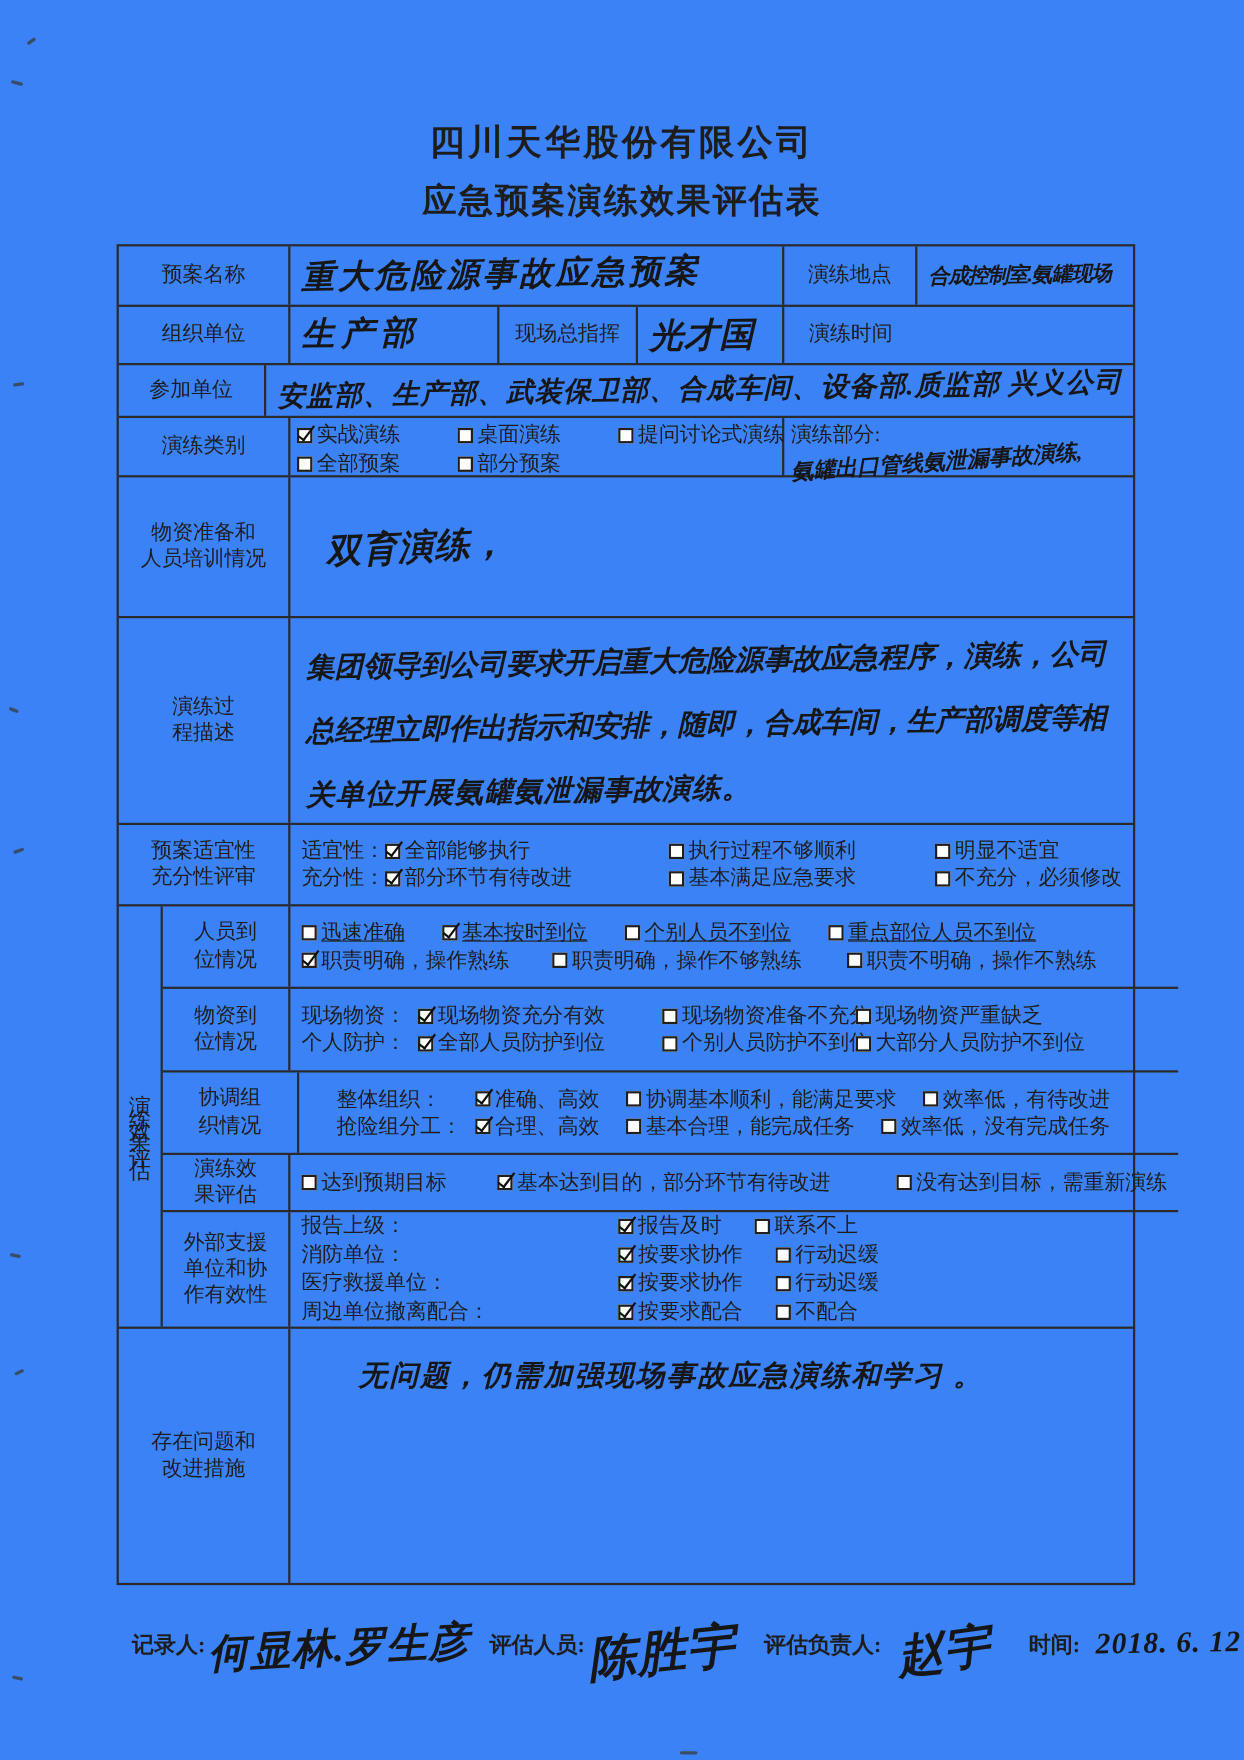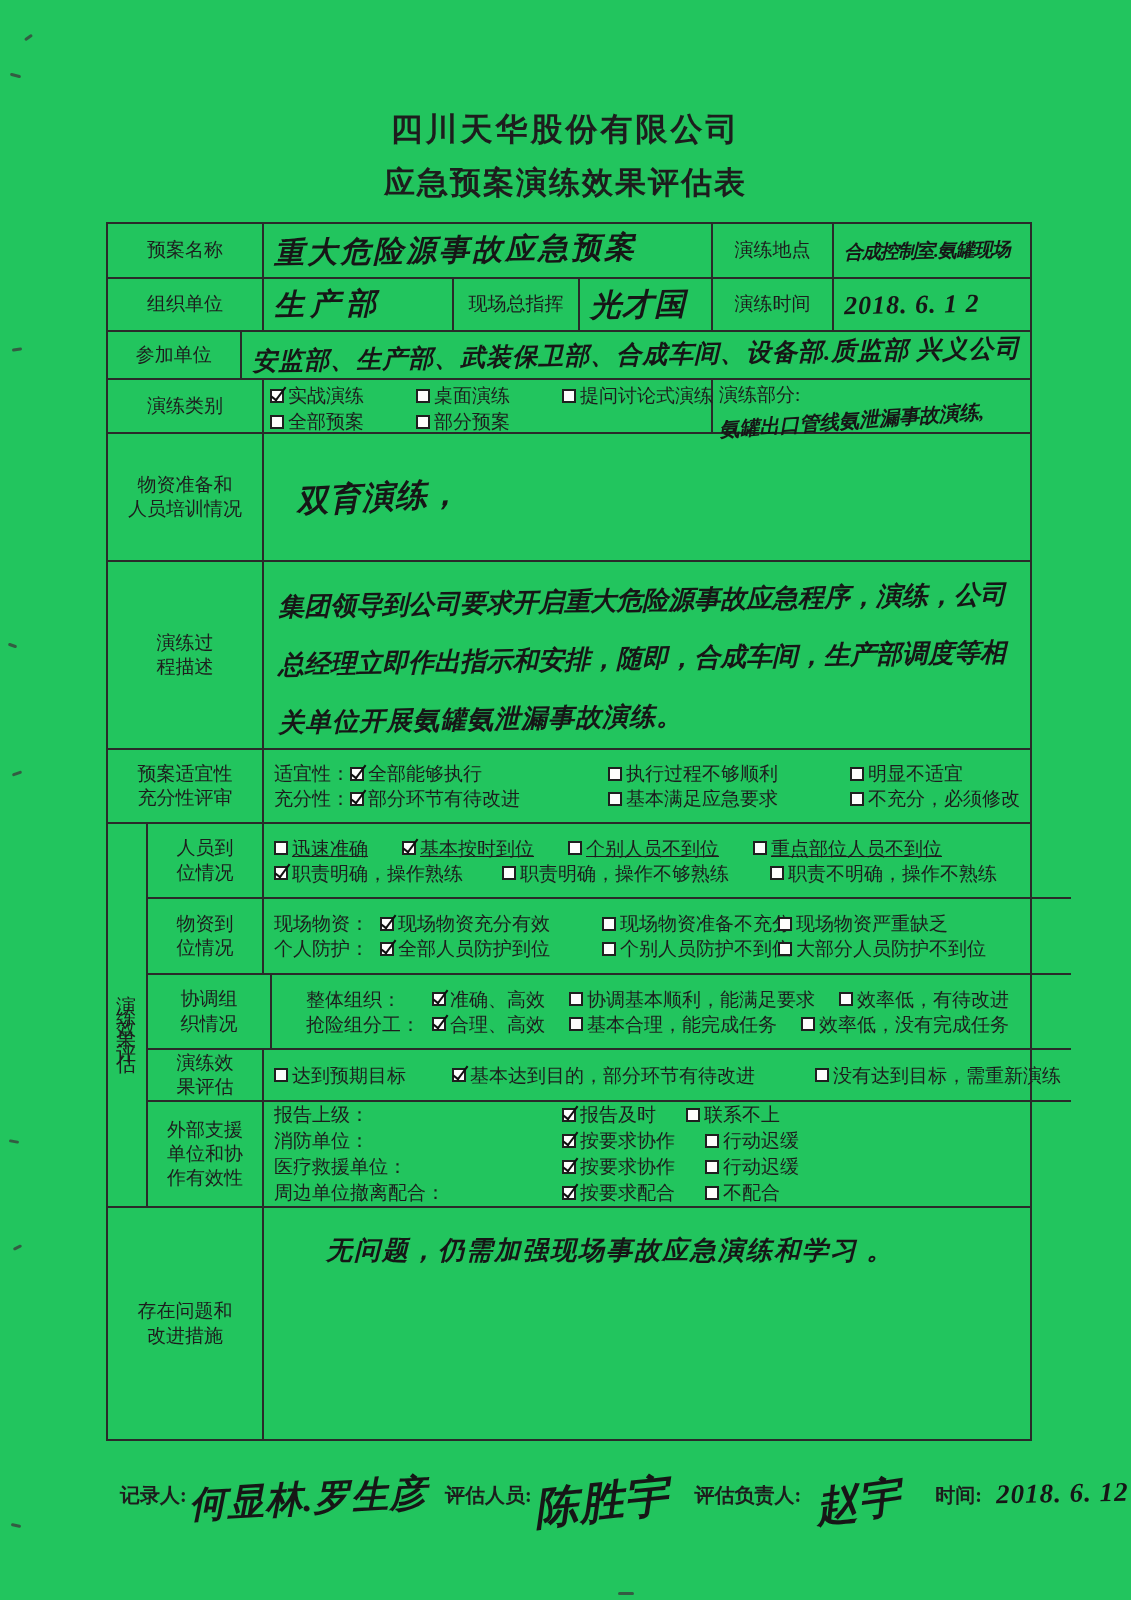--- a/index.html
+++ b/index.html
@@ -1,19 +1,19 @@
 <!DOCTYPE html>
 <html><head>
 <meta charset="utf-8">
 <style>
   * { margin:0; padding:0; box-sizing:border-box; }
   html,body { background:#e9e9e9; }
   .page {
     position:relative; width:1131px; height:1600px; margin:0 auto;
-    background:#22c55e; overflow:hidden;
+    background:#3b82f6; overflow:hidden;
     font-family:"Liberation Serif","DejaVu Serif",serif; color:#1d1d1d;
   }
   
   .title { position:absolute; top:108px; left:0; width:100%; text-align:center; }
   .title .t1 { font-size:32px; font-weight:bold; letter-spacing:3px; }
   .title .t2 { font-size:31px; font-weight:bold; letter-spacing:2px; margin-top:10px; }
   
   .tbl { position:absolute; left:106px; top:222px; width:926px; border:2px solid #2a2a2a; background:transparent; }
   .row { display:flex; border-bottom:2px solid #2a2a2a; }
   .row:last-child { border-bottom:none; }
@@ -110,23 +110,20 @@
     <div class="row" style="height:53px">
       <div class="cell lbl" style="width:156px">组织单位</div>
       <div class="cell val" style="width:190px">
         <span class="hw" style="font-size:30px;letter-spacing:6px">生产部</span>
       </div>
       <div class="cell lbl" style="width:126px">现场总指挥</div>
       <div class="cell val" style="width:133px">
         <span class="hw" style="font-size:31px">光才国</span>
       </div>
       <div class="cell lbl" style="width:121px">演练时间</div>
-      <div class="cell val" style="flex:1">
-        <span class="hw" style="font-size:26px">2018. 6. 1 2</span>
-      </div>
     </div>
 
     <div class="row" style="height:48px">
       <div class="cell lbl" style="width:156px">参加单位</div>
       <div class="cell val" style="flex:1">
         <span class="hw" style="font-size:25px;white-space:nowrap">安监部、生产部、武装保卫部、合成车间、设备部.质监部 兴义公司</span>
       </div>
     </div>
 
     <div class="row" style="height:54px">

